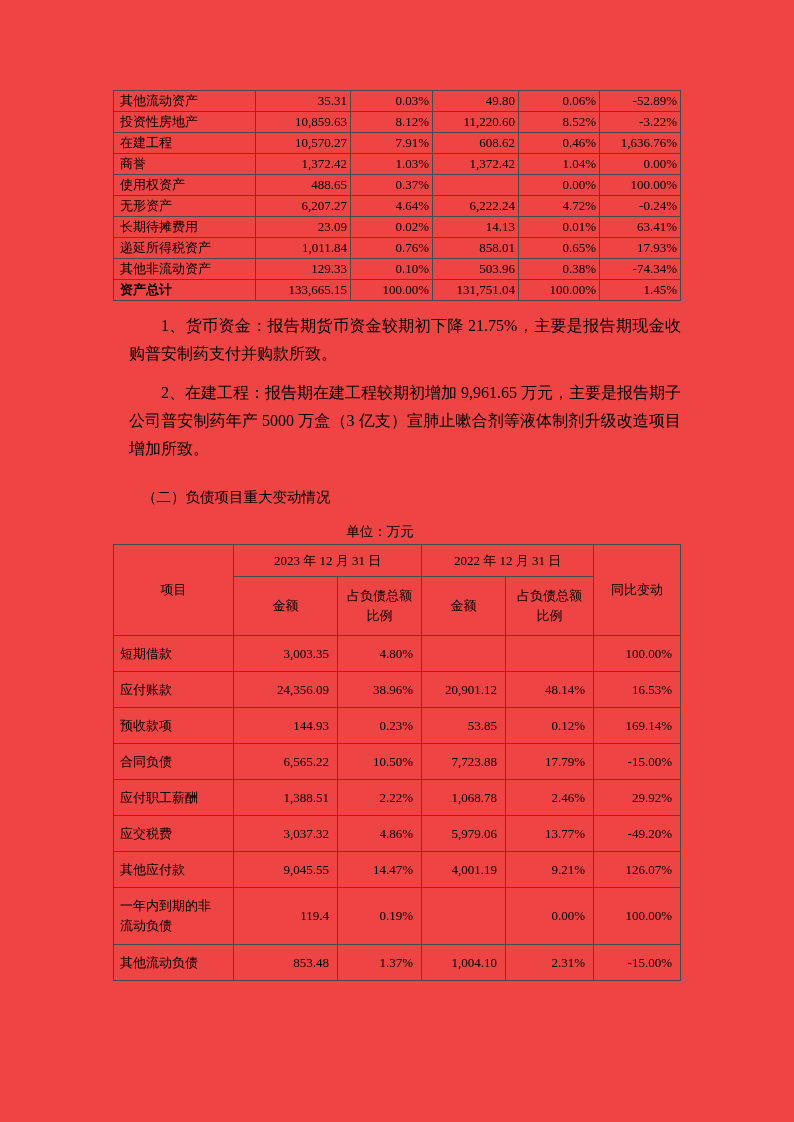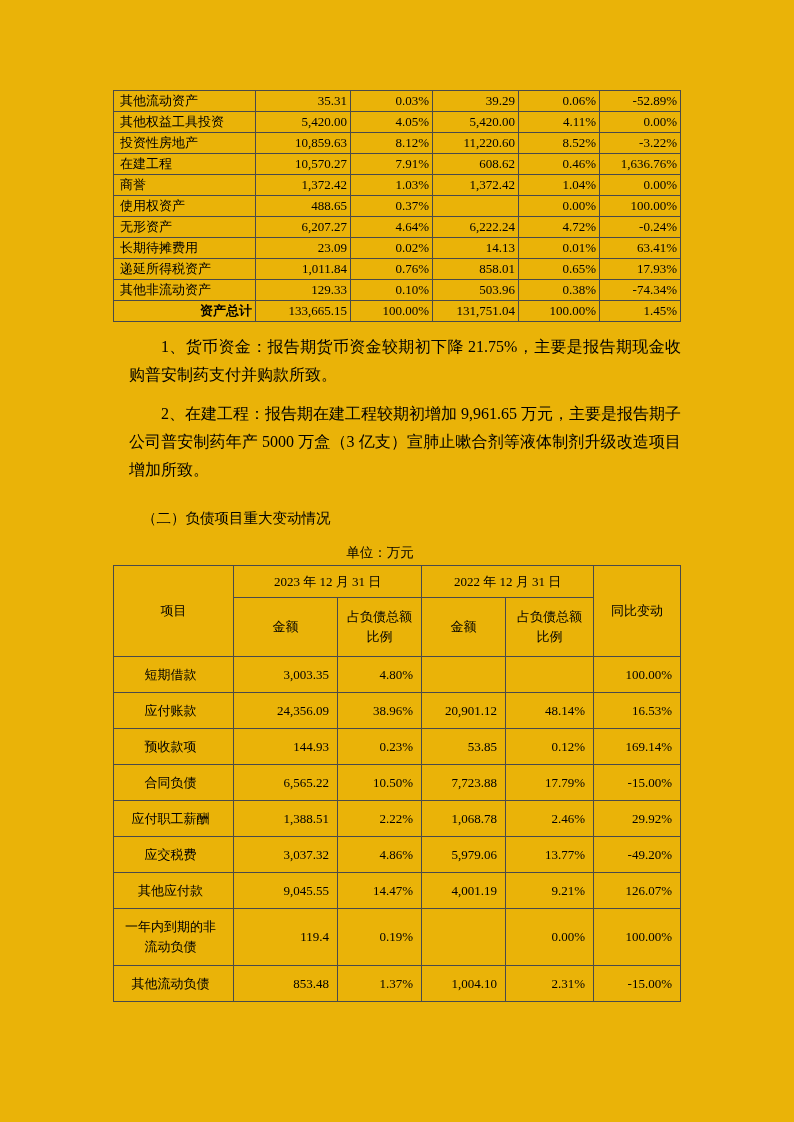--- a/index.html
+++ b/index.html
@@ -4,30 +4,30 @@
 <style>
   html, body { margin: 0; padding: 0; }
   body {
     width: 794px; height: 1122px;
     background: #ffffff; color: #000000;
     font-family: "Liberation Serif", "DejaVu Serif", serif;
   }
   .page {
     position: relative; width: 794px; height: 1122px;
     box-sizing: border-box; padding: 90px 113px 0 113px;
-    overflow: hidden; background: #eab308;
+    overflow: hidden; background: #ef4444;
   }
   table { border-collapse: collapse; table-layout: fixed; width: 568px; }
   td { border: 1px solid #4a4a4a; font-size: 13px; overflow: hidden; }
 
   
   .atable td { height: 20px; padding: 0 3px; }
   .atable .c-item { text-align: left; padding-left: 6px; }
   .atable .c-num { text-align: right; }
-  .atable tr.total .c-item { font-weight: bold; text-align: right; }
+  .atable tr.total .c-item { font-weight: bold; text-align: left; }
 
   
   .para {
     font-size: 16px; line-height: 28px;
     text-align: justify; text-indent: 2em;
     margin: 11px 0 0 16px;
   }
   .sec-heading {
     font-size: 14.5px; font-weight: normal;
     margin: 21px 0 0 0; text-indent: 2em; line-height: 26px;
@@ -35,21 +35,21 @@
   .unit {
     font-size: 13.5px; text-align: center;
     padding-right: 34px; margin: 13px 0 3px 0;
   }
 
   
   .ltable .h { text-align: center; vertical-align: middle; padding: 2px 3px; }
   .ltable tr.h1 .h { height: 27px; }
   .ltable tr.h2 .h { height: 54px; white-space: pre-line; line-height: 20px; }
   .ltable .c-item {
-    text-align: center; vertical-align: middle;
+    text-align: left; vertical-align: middle;
     padding: 2px 12px 2px 6px; height: 31px; line-height: 20px;
   }
   .ltable .c-num {
     text-align: right; vertical-align: middle;
     padding: 2px 8px 2px 2px; height: 31px;
   }
   .ltable tr.tall .c-item, .ltable tr.tall .c-num { height: 52px; }
 </style>
 </head>
 <body>
@@ -63,31 +63,23 @@
         <col style="width:82px">
       <col style="width:86px">
         <col style="width:81px">
         <col style="width:81px">
     </colgroup>
     <tbody>
       <tr>
         <td class="c-item">其他流动资产</td>
         <td class="c-num">35.31</td>
         <td class="c-num">0.03%</td>
-        <td class="c-num">39.29</td>
+        <td class="c-num">49.80</td>
         <td class="c-num">0.06%</td>
         <td class="c-num">-52.89%</td>
-      </tr>
-      <tr>
-        <td class="c-item">其他权益工具投资</td>
-        <td class="c-num">5,420.00</td>
-        <td class="c-num">4.05%</td>
-        <td class="c-num">5,420.00</td>
-        <td class="c-num">4.11%</td>
-        <td class="c-num">0.00%</td>
       </tr>
       <tr>
         <td class="c-item">投资性房地产</td>
         <td class="c-num">10,859.63</td>
         <td class="c-num">8.12%</td>
         <td class="c-num">11,220.60</td>
         <td class="c-num">8.52%</td>
         <td class="c-num">-3.22%</td>
       </tr>
       <tr>

